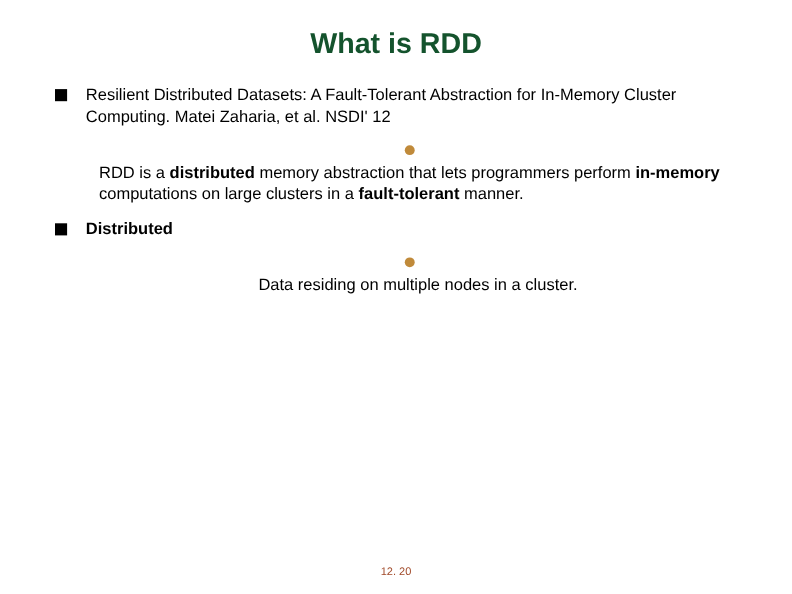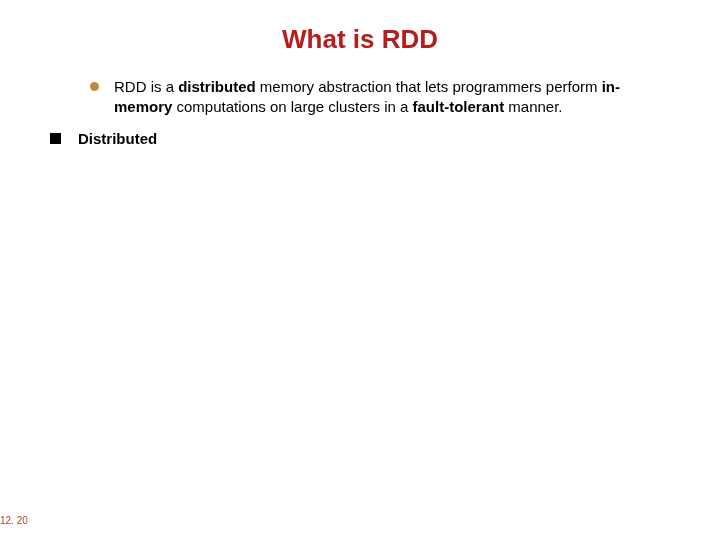--- a/index.html
+++ b/index.html
@@ -5,21 +5,21 @@
   * { box-sizing: border-box; margin: 0; padding: 0; }
   html, body { width: 720px; height: 540px; }
   body {
     font-family: Arial, Helvetica, sans-serif;
     background: #ffffff;
     position: relative;
     padding: 24px 32px 0 32px;
   }
   .title {
     text-align: center;
-    color: #b91c1c;
+    color: #14532d;
     font-size: 26px;
     font-weight: bold;
     margin-bottom: 22px;
   }
   .content {
     padding: 0 18px;
   }
   .l1 {
     display: flex;
     align-items: flex-start;
@@ -38,25 +38,26 @@
   }
   .l1 .bullet::before {
     content: "";
     display: block;
     width: 11px;
     height: 11px;
     background: #000;
   }
   .l2 {
     display: flex;
-    align-items: flex-start;
+    align-items: center;
     margin: 6px 0 12px 40px;
     font-size: 15px;
     line-height: 1.32;
     color: #000;
+    flex-direction: column;
   }
   .l2 .dot {
     flex: 0 0 16px;
     width: 16px;
     height: 10px;
     margin-top: 5px;
     margin-right: 8px;
     position: relative;
   }
   .l2 .dot::before {
@@ -67,40 +68,48 @@
     border-radius: 50%;
     background: #c08a3a;
   }
   .l1 .text, .l2 .text { flex: 1; }
   .b { font-weight: bold; }
   .footer {
     position: absolute;
     bottom: 14px;
     left: 0;
     right: 0;
-    text-align: left;
+    text-align: center;
     font-size: 10px;
     color: #a14a2a;
   }
 </style>
 </head>
 <body>
 
 <div class="title">What is RDD</div>
 
 <div class="content">
 
+  <div class="l1">
+    <span class="bullet"></span>
+    <span class="text">Resilient Distributed Datasets: A Fault-Tolerant Abstraction for In-Memory Cluster Computing. Matei Zaharia, et al. NSDI' 12</span>
+  </div>
   <div class="l2">
     <span class="dot"></span>
     <span class="text"><span>RDD is a </span><span class="b">distributed</span><span> memory abstraction that lets programmers perform </span><span class="b">in-memory</span><span> computations on large clusters in a </span><span class="b">fault-tolerant</span><span> manner.</span></span>
   </div>
 
 
   <div class="l1">
     <span class="bullet"></span>
     <span class="text b">Distributed</span>
   </div>
+  <div class="l2">
+    <span class="dot"></span>
+    <span class="text">Data residing on multiple nodes in a cluster.</span>
+  </div>
 
 
 
 </div>
 
 <div class="footer">12. 20</div>
 
 </body></html>

